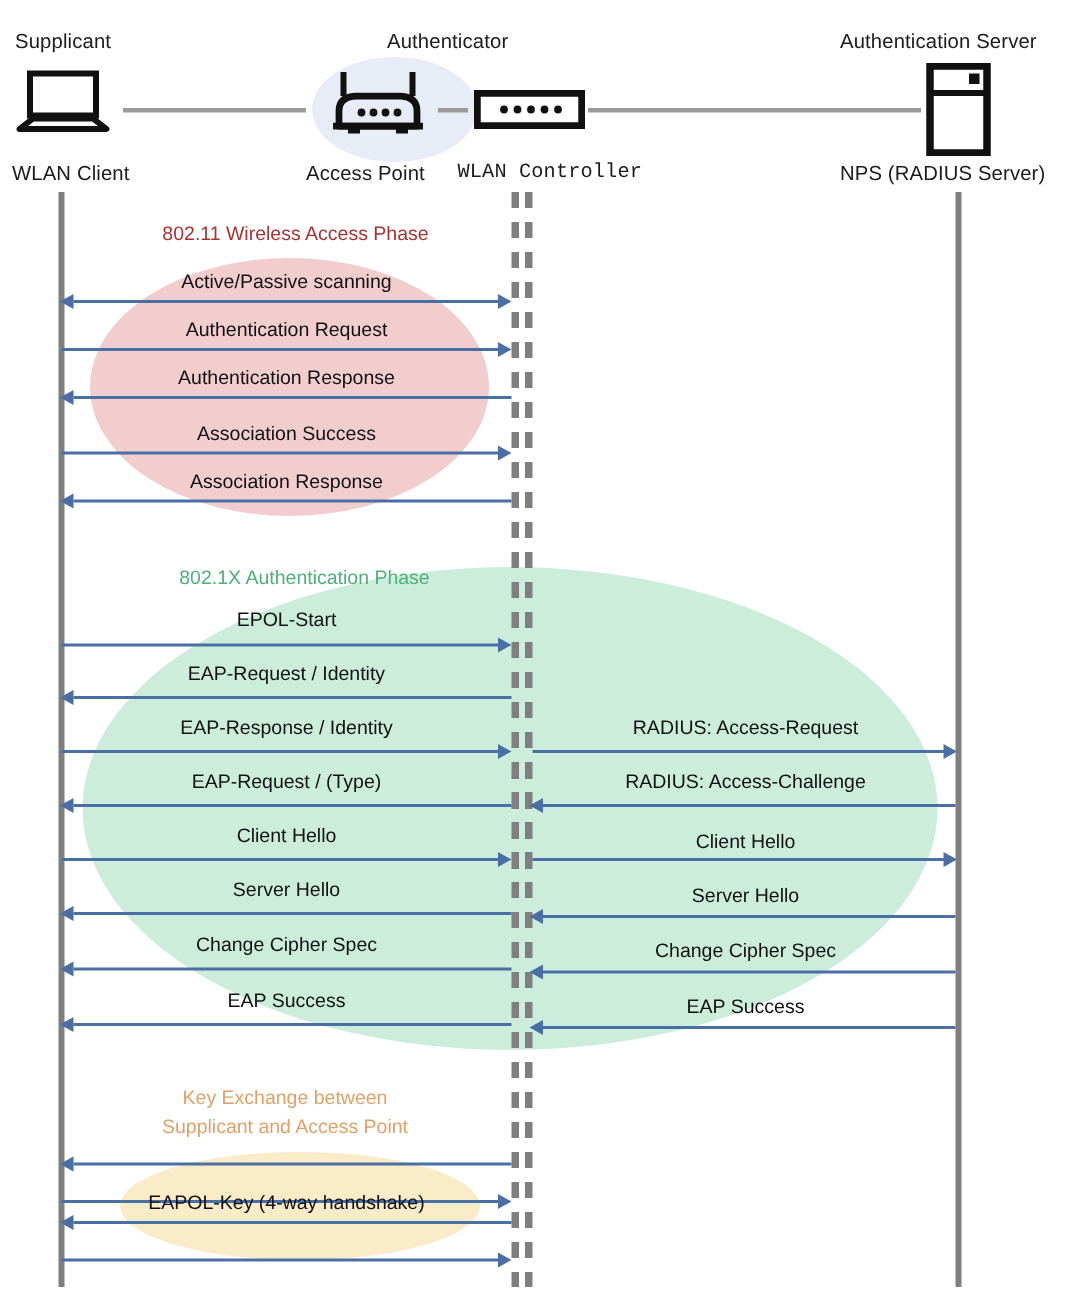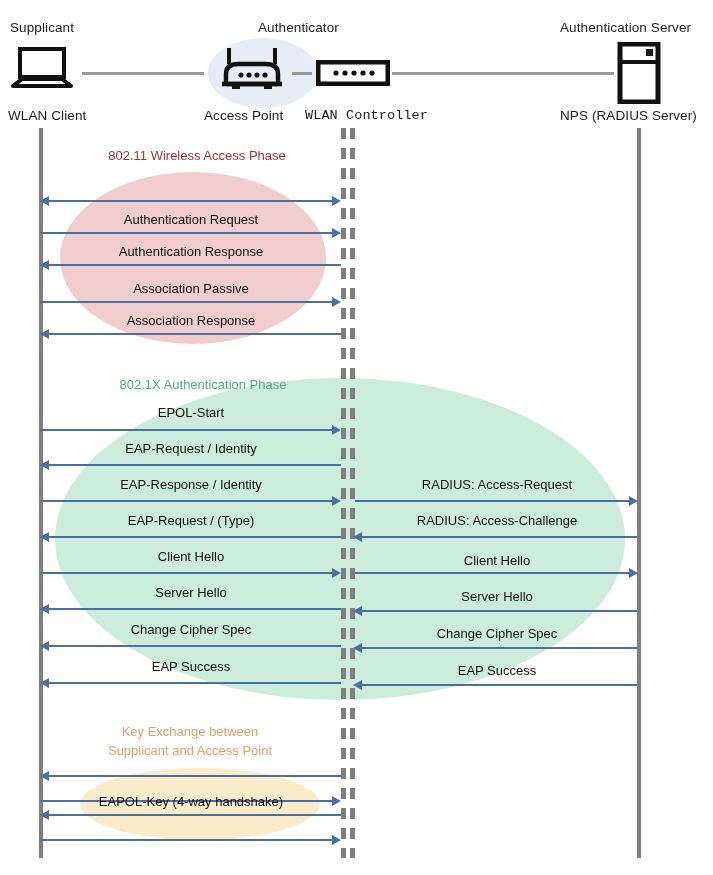--- a/index.html
+++ b/index.html
@@ -192,33 +192,34 @@
   <div class="blob blob-green" style="left:55px;  top:378px; width:570px; height:322px;"></div>
   <div class="blob blob-yellow" style="left:80px;  top:768px; width:240px; height:72px;"></div>
 
   <div class="phase-label" style="left:83px; top:146px; width:228px; color:#a83232;">802.11 Wireless Access Phase</div>
 
   <div class="phase-label" style="left:93px; top:375px; width:220px; color:#4cb07a;">802.1X Authentication Phase</div>
 
   <div class="phase-label" style="left:80px; top:741px; width:220px; color:#e0a168;">Supplicant and Access Point</div>
   <div class="phase-label" style="left:90px; top:722px; width:200px; color:#e0a168;">Key Exchange between</div>
 
+  <div class="msg-label" style="left:41px; top:180px; width:300px;">Active/Passive scanning</div>
   <div class="msg-line" style="left:49px; top:200px; width:284px;"></div>
   <div class="msg-head left" style="left:40px;  top:196px;"></div>
   <div class="msg-head right" style="left:332px; top:196px;"></div>
 
   <div class="msg-label" style="left:41px; top:212px; width:300px;">Authentication Request</div>
   <div class="msg-line" style="left:41px; top:232px; width:292px;"></div>
   <div class="msg-head right" style="left:332px; top:228px;"></div>
 
   <div class="msg-label" style="left:41px; top:244px; width:300px;">Authentication Response</div>
   <div class="msg-line" style="left:49px; top:264px; width:292px;"></div>
   <div class="msg-head left" style="left:40px; top:260px;"></div>
 
-  <div class="msg-label" style="left:41px; top:281px; width:300px;">Association Passive</div>
+  <div class="msg-label" style="left:41px; top:281px; width:300px;">Association Success</div>
   <div class="msg-line" style="left:41px; top:301px; width:292px;"></div>
   <div class="msg-head right" style="left:332px; top:297px;"></div>
 
   <div class="msg-label" style="left:41px; top:313px; width:300px;">Association Response</div>
   <div class="msg-line" style="left:49px; top:333px; width:292px;"></div>
   <div class="msg-head left" style="left:40px; top:329px;"></div>
 
   <div class="msg-label" style="left:41px; top:405px; width:300px;">EPOL-Start</div>
   <div class="msg-line" style="left:41px; top:429px; width:292px;"></div>
   <div class="msg-head right" style="left:332px; top:425px;"></div>

